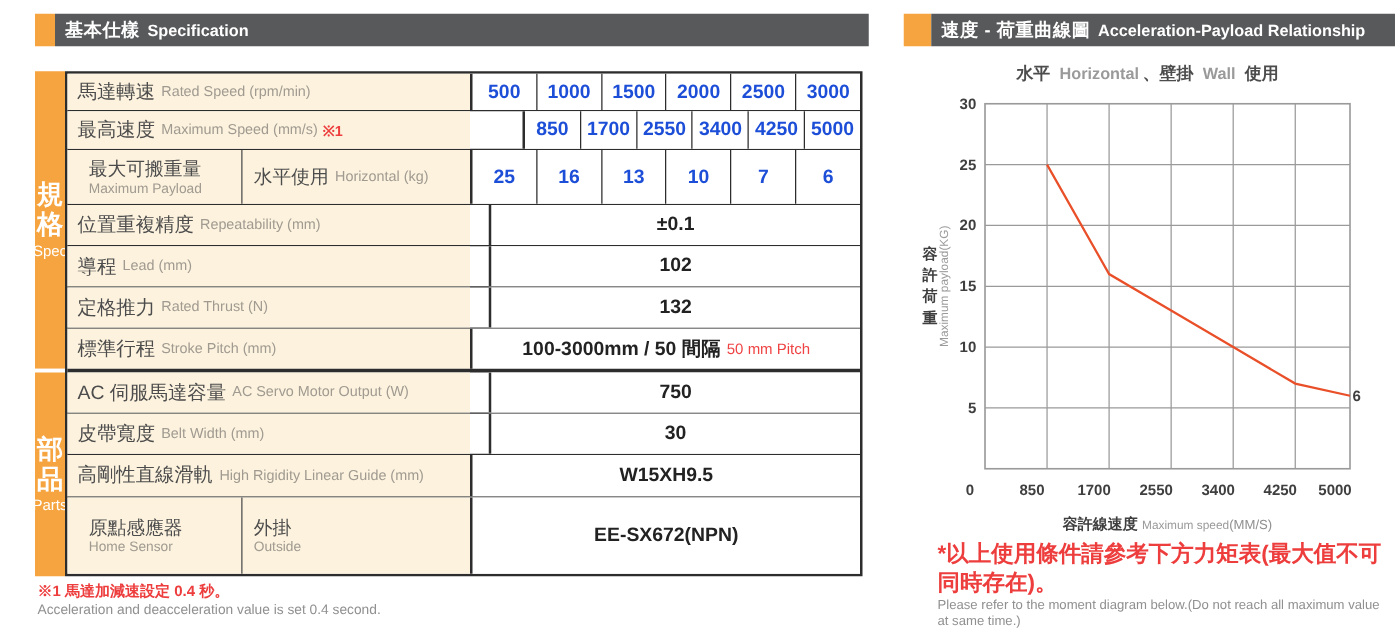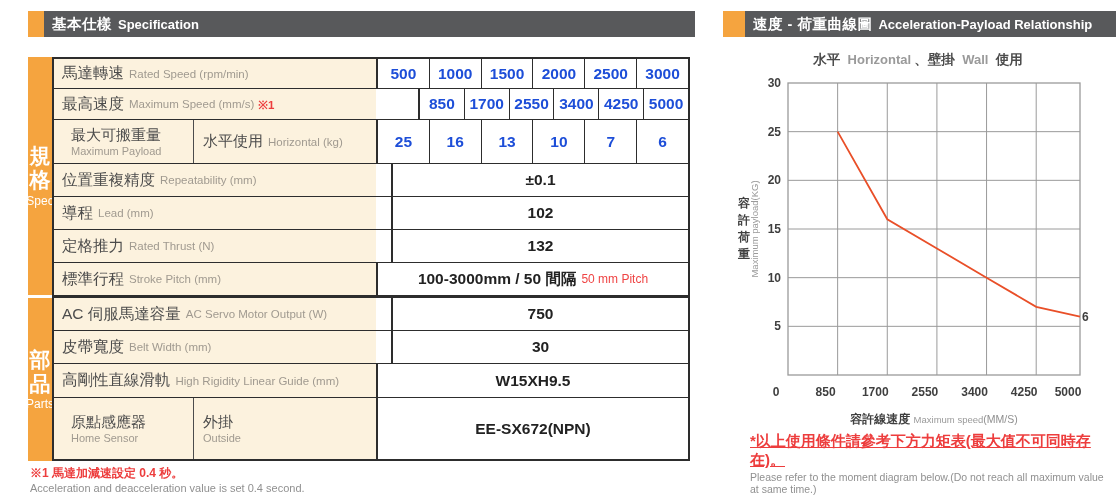--- a/index.html
+++ b/index.html
@@ -292,17 +292,17 @@
         <text x="206" y="353" text-anchor="middle"><tspan class="axzh">容許線速度 </tspan><tspan class="axen">Maximum speed</tspan><tspan class="axen2">(MM/S)</tspan></text>
         <text x="10" y="137" class="axzh">容</text>
         <text x="10" y="154" class="axzh">許</text>
         <text x="10" y="171" class="axzh">荷</text>
         <text x="10" y="188" class="axzh">重</text>
         <text x="30" y="159" text-anchor="middle" class="axen" transform="rotate(-90 30 159)">Maximum payload(KG)</text>
       </svg>
   </div>
 
   <div class="fn-right">
-    <div class="fn-red" style="font-size:15px;text-decoration:underline;">*以上使用條件請參考下方力矩表(最大值不可同時存在)。</div>
+    <div class="fn-red" style="font-size:18px;">*以上使用條件請參考下方力矩表(最大值不可同時存在)。</div>
     <div class="fn-gray" style="font-size:10.5px;">Please refer to the moment diagram below.(Do not reach all maximum value at same time.)</div>
   </div>
 
 </div>
 
 </body></html>

